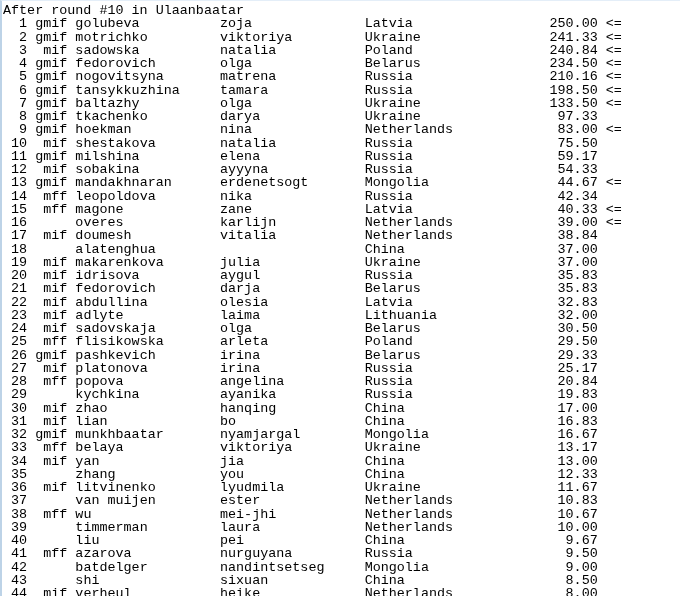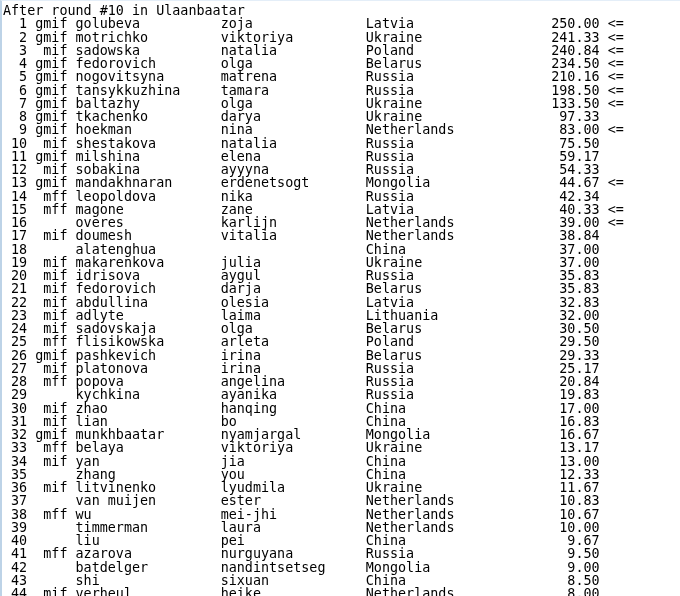--- a/index.html
+++ b/index.html
@@ -19,20 +19,20 @@
   }
   .text-area {
     font-family: "DejaVu Sans Mono", "Liberation Mono", monospace;
     font-size: 13.4px;
     line-height: 13.25px;
     color: #000000;
     white-space: pre;
     padding: 3px 0 0 1px;
     -webkit-font-smoothing: antialiased;
   }
-  .text-area div { white-space: pre; }
+  .text-area div { white-space: pre; font-family: Liberation Mono, monospace; }
 </style>
 </head>
 <body>
 
 <div class="window">
     <div class="text-area"><div>After round #10 in Ulaanbaatar</div><div><div><span>  1 </span><span>gmif </span><span>golubeva          </span><span>zoja              </span><span>Latvia             </span><span>    250.00</span><span> &lt;=</span></div><div><span>  2 </span><span>gmif </span><span>motrichko         </span><span>viktoriya         </span><span>Ukraine            </span><span>    241.33</span><span> &lt;=</span></div><div><span>  3 </span><span> mif </span><span>sadowska          </span><span>natalia           </span><span>Poland             </span><span>    240.84</span><span> &lt;=</span></div><div><span>  4 </span><span>gmif </span><span>fedorovich        </span><span>olga              </span><span>Belarus            </span><span>    234.50</span><span> &lt;=</span></div><div><span>  5 </span><span>gmif </span><span>nogovitsyna       </span><span>matrena           </span><span>Russia             </span><span>    210.16</span><span> &lt;=</span></div><div><span>  6 </span><span>gmif </span><span>tansykkuzhina     </span><span>tamara            </span><span>Russia             </span><span>    198.50</span><span> &lt;=</span></div><div><span>  7 </span><span>gmif </span><span>baltazhy          </span><span>olga              </span><span>Ukraine            </span><span>    133.50</span><span> &lt;=</span></div><div><span>  8 </span><span>gmif </span><span>tkachenko         </span><span>darya             </span><span>Ukraine            </span><span>     97.33</span><span></span></div><div><span>  9 </span><span>gmif </span><span>hoekman           </span><span>nina              </span><span>Netherlands        </span><span>     83.00</span><span> &lt;=</span></div><div><span> 10 </span><span> mif </span><span>shestakova        </span><span>natalia           </span><span>Russia             </span><span>     75.50</span><span></span></div><div><span> 11 </span><span>gmif </span><span>milshina          </span><span>elena             </span><span>Russia             </span><span>     59.17</span><span></span></div><div><span> 12 </span><span> mif </span><span>sobakina          </span><span>ayyyna            </span><span>Russia             </span><span>     54.33</span><span></span></div><div><span> 13 </span><span>gmif </span><span>mandakhnaran      </span><span>erdenetsogt       </span><span>Mongolia           </span><span>     44.67</span><span> &lt;=</span></div><div><span> 14 </span><span> mff </span><span>leopoldova        </span><span>nika              </span><span>Russia             </span><span>     42.34</span><span></span></div><div><span> 15 </span><span> mff </span><span>magone            </span><span>zane              </span><span>Latvia             </span><span>     40.33</span><span> &lt;=</span></div><div><span> 16 </span><span>     </span><span>overes            </span><span>karlijn           </span><span>Netherlands        </span><span>     39.00</span><span> &lt;=</span></div><div><span> 17 </span><span> mif </span><span>doumesh           </span><span>vitalia           </span><span>Netherlands        </span><span>     38.84</span><span></span></div><div><span> 18 </span><span>     </span><span>alatenghua        </span><span>                  </span><span>China              </span><span>     37.00</span><span></span></div><div><span> 19 </span><span> mif </span><span>makarenkova       </span><span>julia             </span><span>Ukraine            </span><span>     37.00</span><span></span></div><div><span> 20 </span><span> mif </span><span>idrisova          </span><span>aygul             </span><span>Russia             </span><span>     35.83</span><span></span></div><div><span> 21 </span><span> mif </span><span>fedorovich        </span><span>darja             </span><span>Belarus            </span><span>     35.83</span><span></span></div><div><span> 22 </span><span> mif </span><span>abdullina         </span><span>olesia            </span><span>Latvia             </span><span>     32.83</span><span></span></div><div><span> 23 </span><span> mif </span><span>adlyte            </span><span>laima             </span><span>Lithuania          </span><span>     32.00</span><span></span></div><div><span> 24 </span><span> mif </span><span>sadovskaja        </span><span>olga              </span><span>Belarus            </span><span>     30.50</span><span></span></div><div><span> 25 </span><span> mff </span><span>flisikowska       </span><span>arleta            </span><span>Poland             </span><span>     29.50</span><span></span></div><div><span> 26 </span><span>gmif </span><span>pashkevich        </span><span>irina             </span><span>Belarus            </span><span>     29.33</span><span></span></div><div><span> 27 </span><span> mif </span><span>platonova         </span><span>irina             </span><span>Russia             </span><span>     25.17</span><span></span></div><div><span> 28 </span><span> mff </span><span>popova            </span><span>angelina          </span><span>Russia             </span><span>     20.84</span><span></span></div><div><span> 29 </span><span>     </span><span>kychkina          </span><span>ayanika           </span><span>Russia             </span><span>     19.83</span><span></span></div><div><span> 30 </span><span> mif </span><span>zhao              </span><span>hanqing           </span><span>China              </span><span>     17.00</span><span></span></div><div><span> 31 </span><span> mif </span><span>lian              </span><span>bo                </span><span>China              </span><span>     16.83</span><span></span></div><div><span> 32 </span><span>gmif </span><span>munkhbaatar       </span><span>nyamjargal        </span><span>Mongolia           </span><span>     16.67</span><span></span></div><div><span> 33 </span><span> mff </span><span>belaya            </span><span>viktoriya         </span><span>Ukraine            </span><span>     13.17</span><span></span></div><div><span> 34 </span><span> mif </span><span>yan               </span><span>jia               </span><span>China              </span><span>     13.00</span><span></span></div><div><span> 35 </span><span>     </span><span>zhang             </span><span>you               </span><span>China              </span><span>     12.33</span><span></span></div><div><span> 36 </span><span> mif </span><span>litvinenko        </span><span>lyudmila          </span><span>Ukraine            </span><span>     11.67</span><span></span></div><div><span> 37 </span><span>     </span><span>van muijen        </span><span>ester             </span><span>Netherlands        </span><span>     10.83</span><span></span></div><div><span> 38 </span><span> mff </span><span>wu                </span><span>mei-jhi           </span><span>Netherlands        </span><span>     10.67</span><span></span></div><div><span> 39 </span><span>     </span><span>timmerman         </span><span>laura             </span><span>Netherlands        </span><span>     10.00</span><span></span></div><div><span> 40 </span><span>     </span><span>liu               </span><span>pei               </span><span>China              </span><span>      9.67</span><span></span></div><div><span> 41 </span><span> mff </span><span>azarova           </span><span>nurguyana         </span><span>Russia             </span><span>      9.50</span><span></span></div><div><span> 42 </span><span>     </span><span>batdelger         </span><span>nandintsetseg     </span><span>Mongolia           </span><span>      9.00</span><span></span></div><div><span> 43 </span><span>     </span><span>shi               </span><span>sixuan            </span><span>China              </span><span>      8.50</span><span></span></div><div><span> 44 </span><span> mif </span><span>verheul           </span><span>heike             </span><span>Netherlands        </span><span>      8.00</span><span></span></div></div></div>
   </div>
 
 </body></html>

